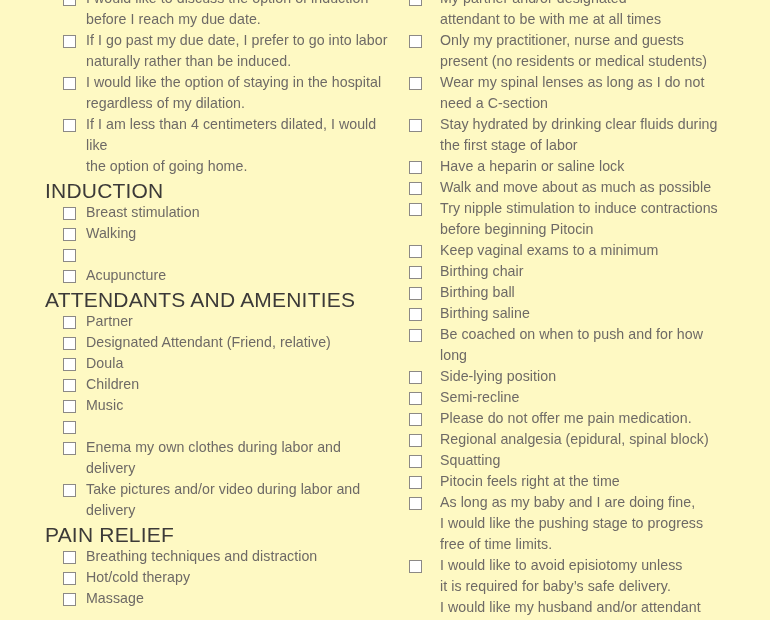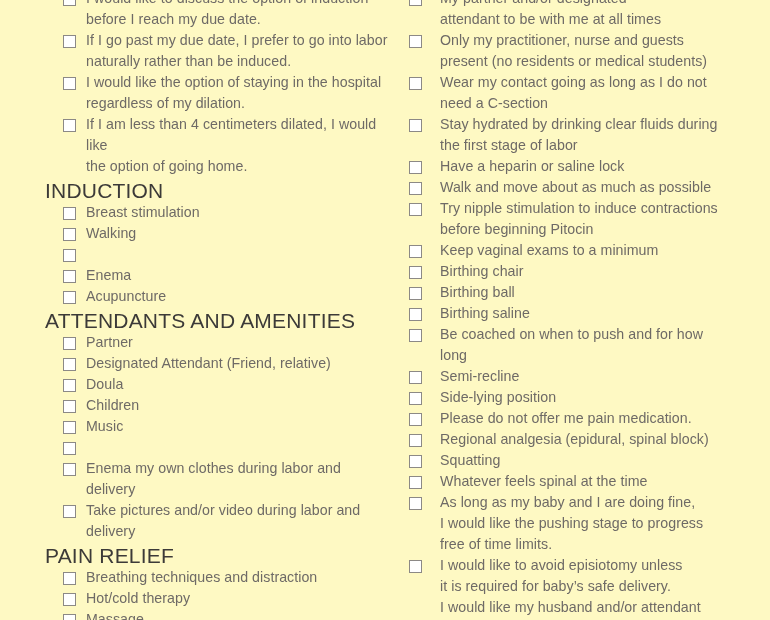--- a/index.html
+++ b/index.html
@@ -125,24 +125,20 @@
           </li>
           <li class="item">
             <span class="checkbox"></span>
             <span class="item-label">Walking</span>
           </li>
           <li class="item">
             <span class="checkbox"></span>
           </li>
           <li class="item">
             <span class="checkbox"></span>
-            <span class="item-label">Enema</span>
-          </li>
-          <li class="item">
-            <span class="checkbox"></span>
             <span class="item-label">Acupuncture</span>
           </li>
         </ul>
         <div class="section-head">ATTENDANTS AND AMENITIES</div>
         <ul class="items">
           <li class="item">
             <span class="checkbox"></span>
             <span class="item-label">Partner</span>
           </li>
           <li class="item">
@@ -200,21 +196,21 @@
             <span class="item-label">My partner and/or designated
 attendant to be with me at all times</span>
           </li>
           <li class="item">
             <span class="checkbox"></span>
             <span class="item-label">Only my practitioner, nurse and guests
 present (no residents or medical students)</span>
           </li>
           <li class="item">
             <span class="checkbox"></span>
-            <span class="item-label">Wear my contact going as long as I do not
+            <span class="item-label">Wear my spinal lenses as long as I do not
 need a C-section</span>
           </li>
           <li class="item">
             <span class="checkbox"></span>
             <span class="item-label">Stay hydrated by drinking clear fluids during
 the first stage of labor</span>
           </li>
           <li class="item">
             <span class="checkbox"></span>
             <span class="item-label">Have a heparin or saline lock</span>
@@ -243,41 +239,41 @@
           <li class="item">
             <span class="checkbox"></span>
             <span class="item-label">Birthing saline</span>
           </li>
           <li class="item">
             <span class="checkbox"></span>
             <span class="item-label">Be coached on when to push and for how long</span>
           </li>
           <li class="item">
             <span class="checkbox"></span>
+            <span class="item-label">Side-lying position</span>
+          </li>
+          <li class="item">
+            <span class="checkbox"></span>
             <span class="item-label">Semi-recline</span>
           </li>
           <li class="item">
             <span class="checkbox"></span>
-            <span class="item-label">Side-lying position</span>
-          </li>
-          <li class="item">
-            <span class="checkbox"></span>
             <span class="item-label">Please do not offer me pain medication.</span>
           </li>
           <li class="item">
             <span class="checkbox"></span>
             <span class="item-label">Regional analgesia (epidural, spinal block)</span>
           </li>
           <li class="item">
             <span class="checkbox"></span>
             <span class="item-label">Squatting</span>
           </li>
           <li class="item">
             <span class="checkbox"></span>
-            <span class="item-label">Whatever feels spinal at the time</span>
+            <span class="item-label">Pitocin feels right at the time</span>
           </li>
           <li class="item">
             <span class="checkbox"></span>
             <span class="item-label">As long as my baby and I are doing fine,
 I would like the pushing stage to progress
 free of time limits.</span>
           </li>
           <li class="item">
             <span class="checkbox"></span>
             <span class="item-label">I would like to avoid episiotomy unless

